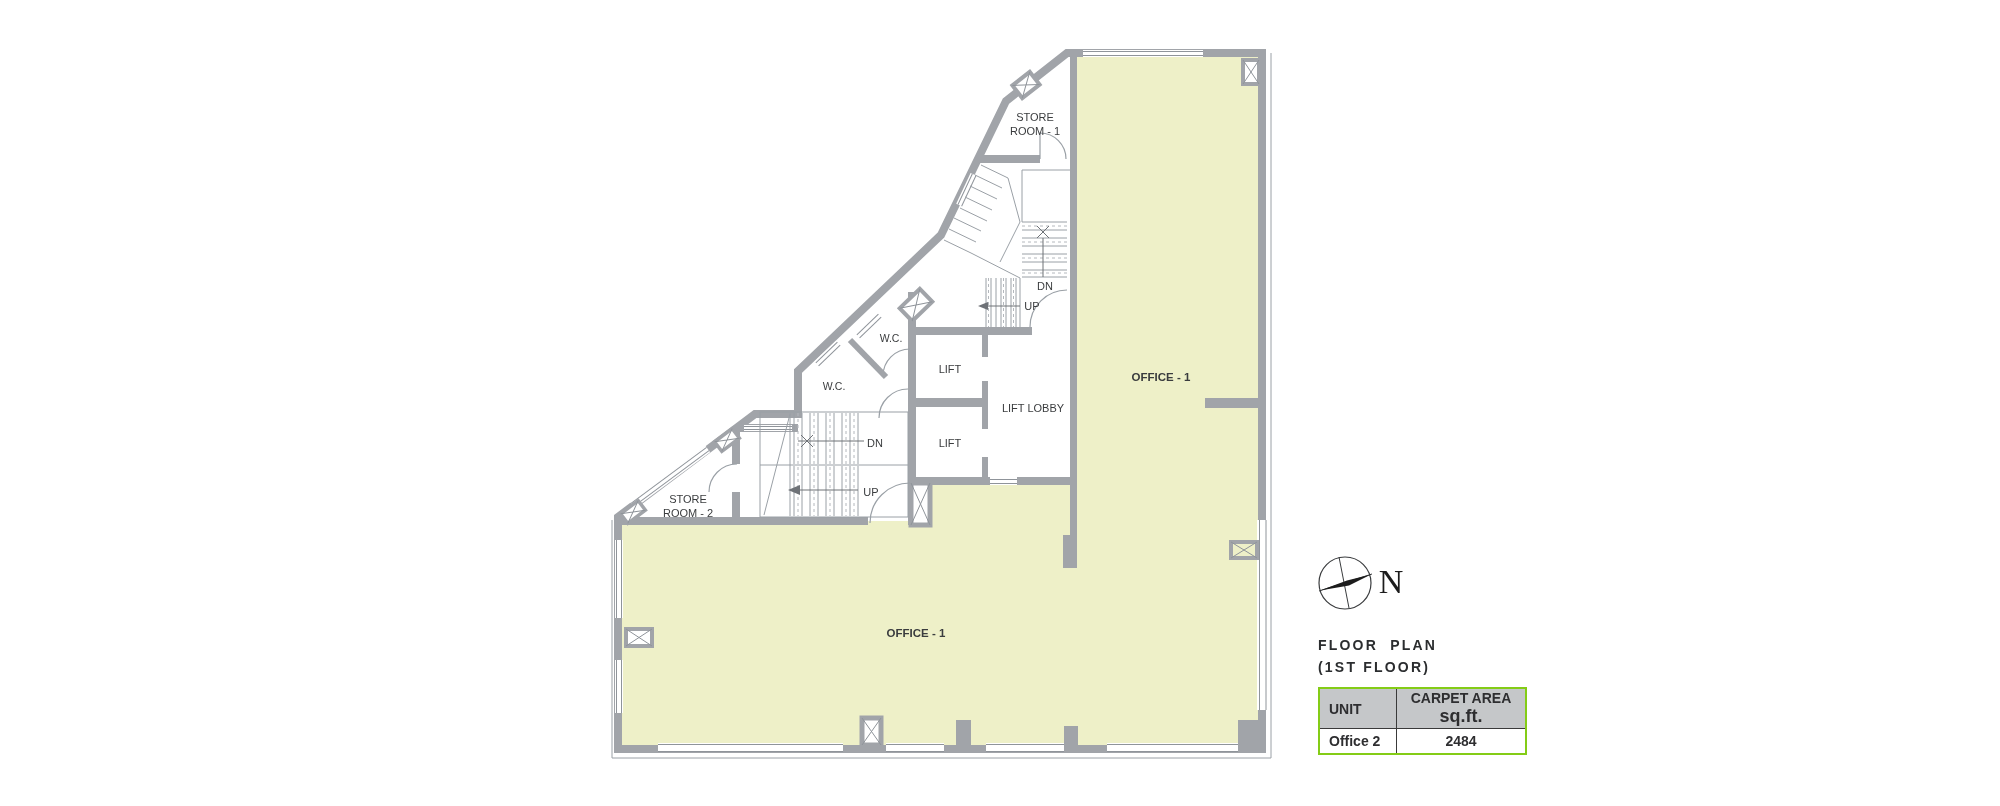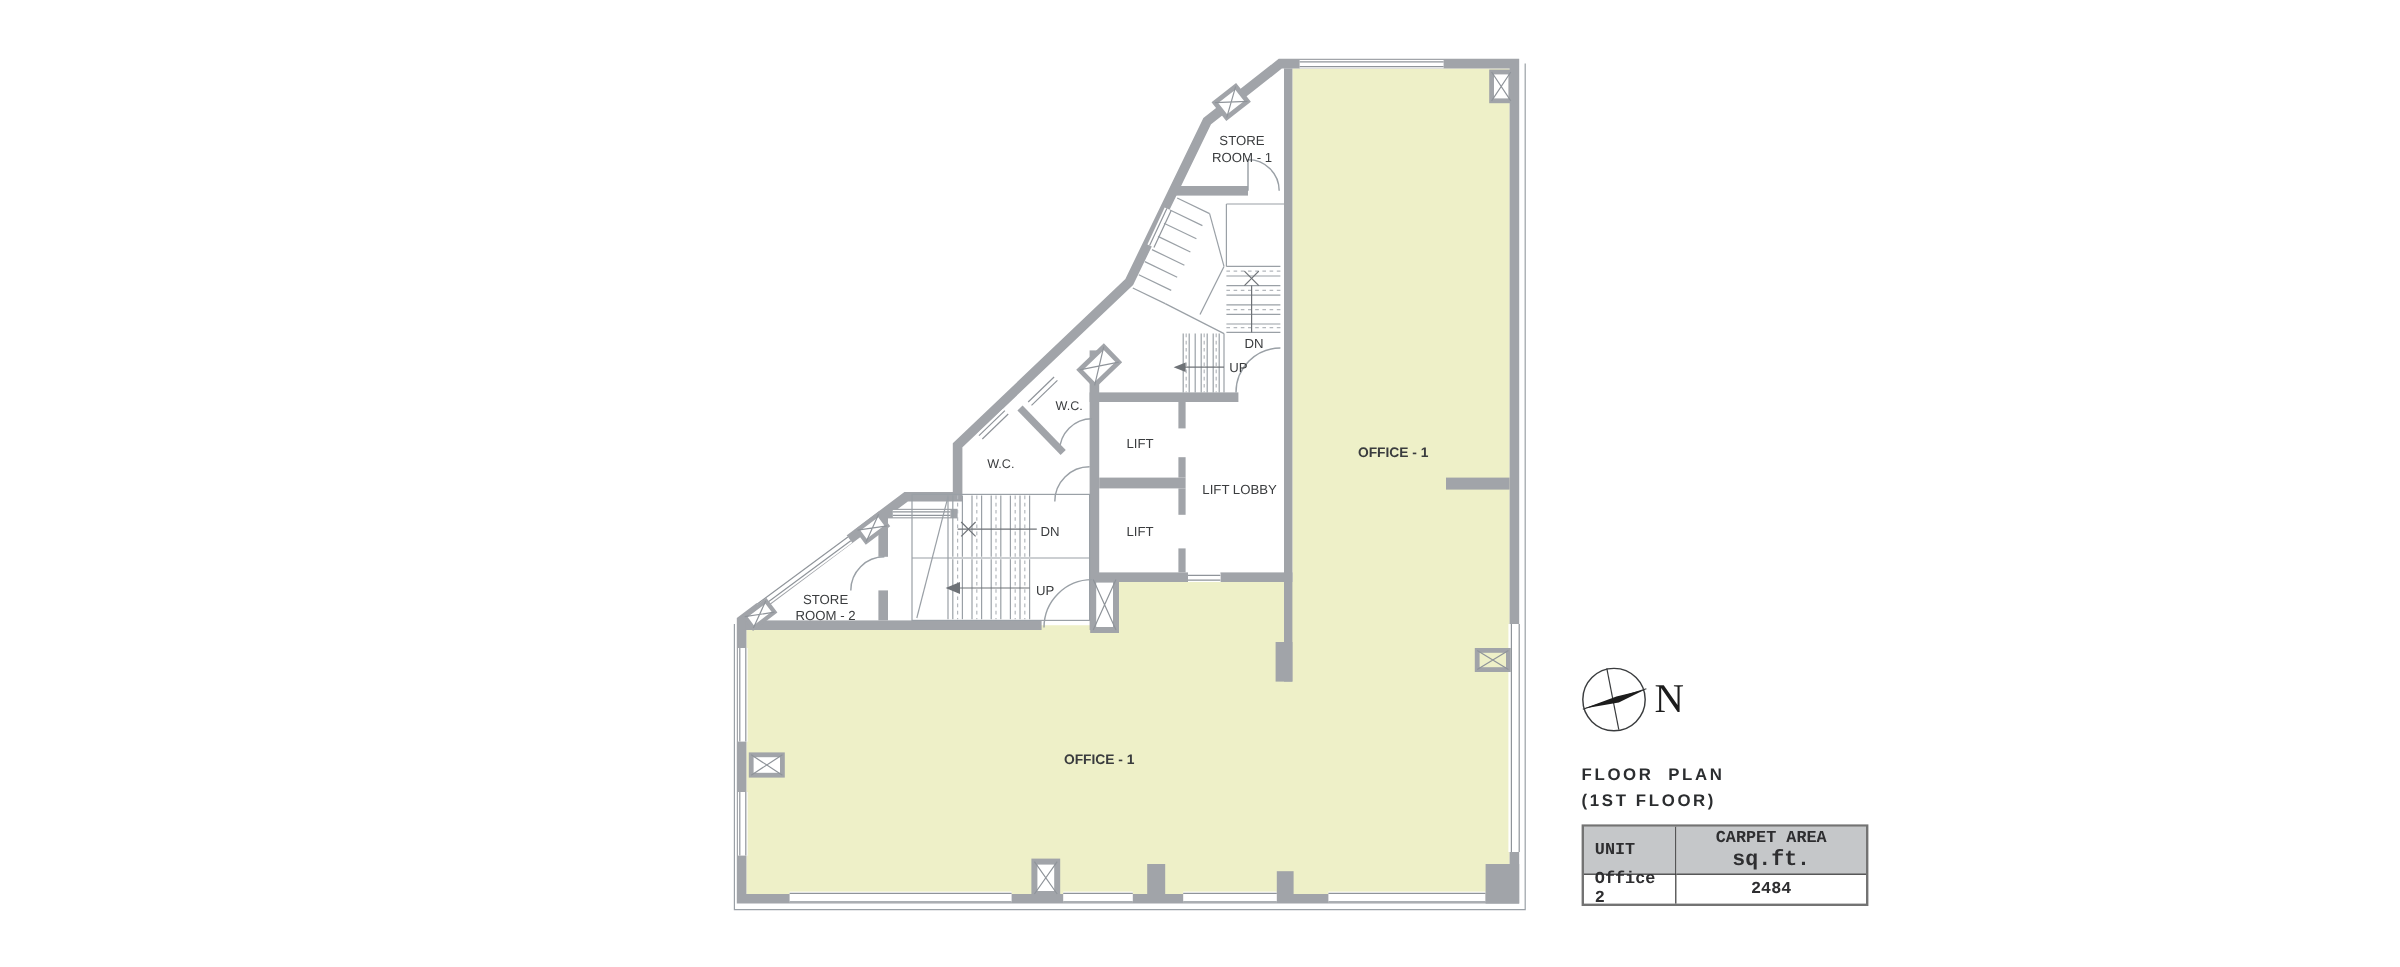--- a/index.html
+++ b/index.html
@@ -8,25 +8,24 @@
     font-family:"Liberation Sans",sans-serif;overflow:hidden;
   }
   #plan-svg{position:absolute;left:0;top:0;}
   .room-label{fill:#3a3c3e;font-size:11px;font-family:"Liberation Sans",sans-serif;}
   .room-label.small{font-size:10.5px;}
   .room-label.bold{font-weight:bold;font-size:11.5px;}
   .stair-label{fill:#3a3c3e;font-size:11px;font-family:"Liberation Sans",sans-serif;}
   .legend{position:absolute;left:1318px;top:634px;color:#2b2d2f;}
   .legend-line{font-size:14px;font-weight:700;letter-spacing:2.2px;line-height:22px;white-space:pre;}
   .area-table{
-    position:absolute;left:1318px;top:687px;width:239px;
-    border:2px solid #737373;box-sizing:border-box;background:#ffffff;
+    position:absolute;left:1318px;top:687px;width:209px;
+    border:2px solid #84cc16;box-sizing:border-box;background:#ffffff;
     display:grid;grid-template-columns:77px 1fr;grid-template-rows:40px 24px;
     color:#2e2e30;
-    font-family:Liberation Mono, monospace;
   }
   .area-table .cell{
     box-sizing:border-box;display:flex;flex-direction:column;justify-content:center;
     font-size:14px;font-weight:600;
   }
   .area-table .hdr{background:#c5c7c9;border-bottom:1.5px solid #3a3a3a;}
   .area-table .c1{padding-left:9px;border-right:1.5px solid #3a3a3a;}
   .area-table .c2{text-align:center;align-items:center;}
   .area-table .sub{font-size:18px;font-weight:600;}
 </style>

